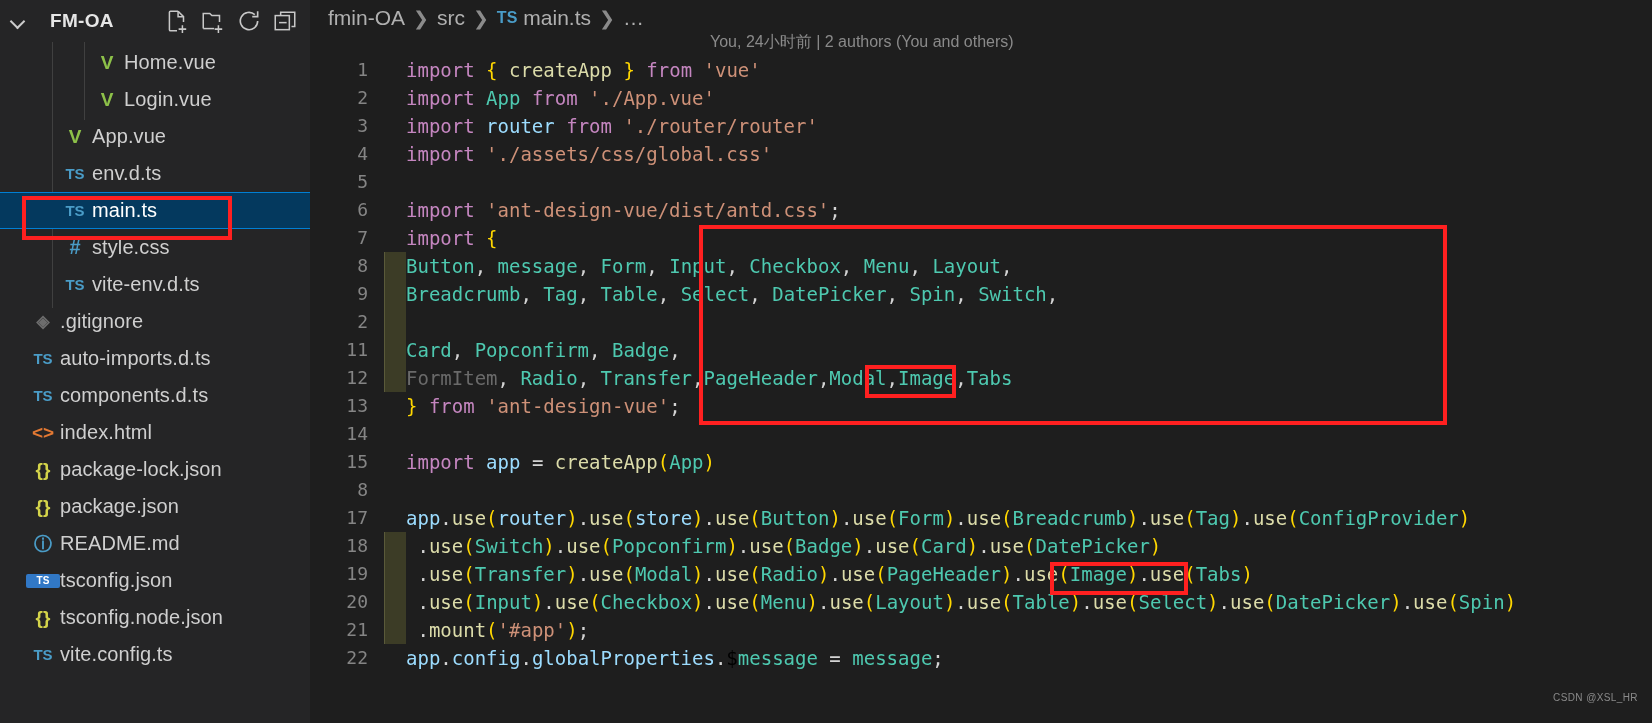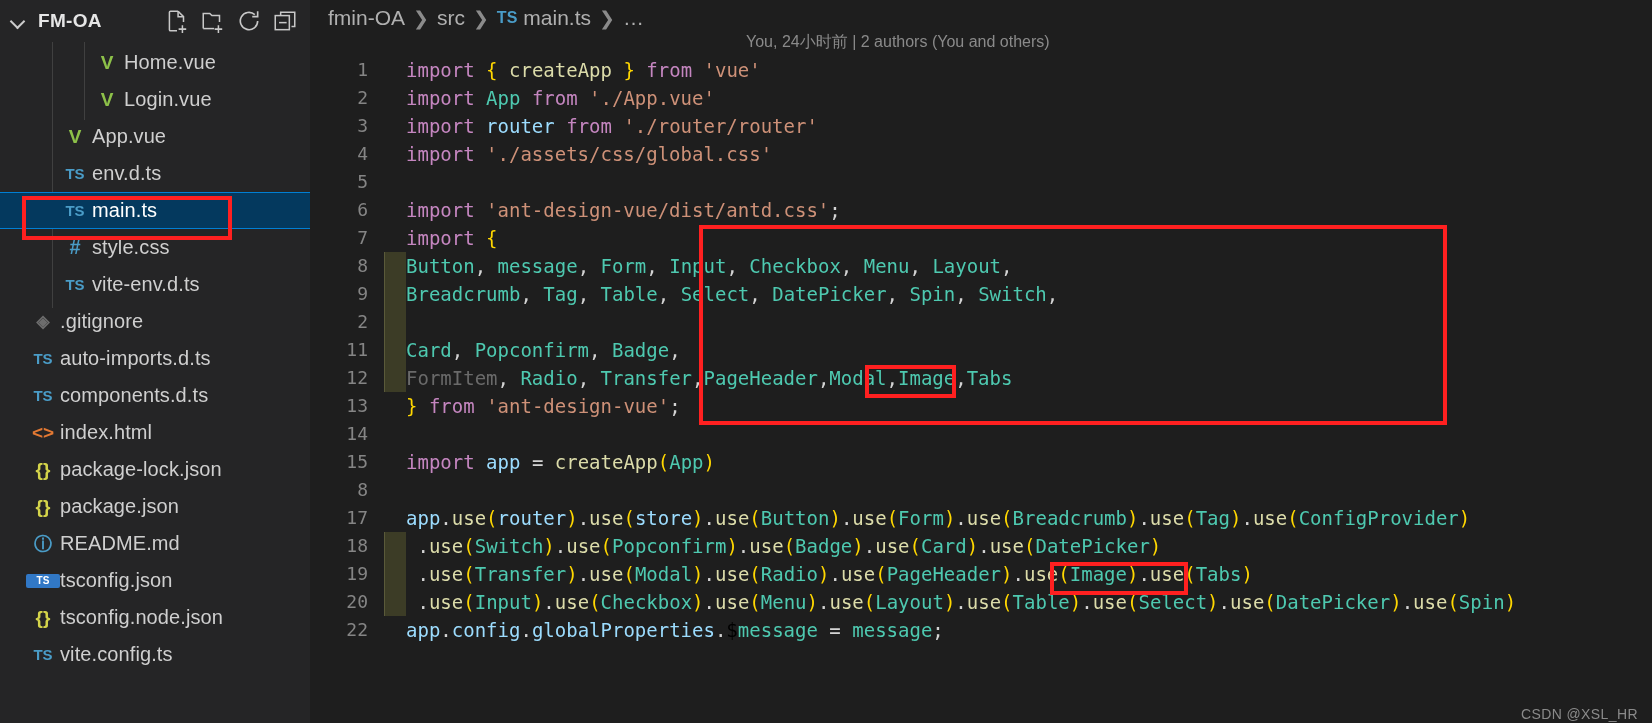--- a/index.html
+++ b/index.html
@@ -29,21 +29,21 @@
     width: 22px; height: 22px; position: relative; flex: 0 0 22px;
   }
   .chevron-down::before {
     content: ""; position: absolute; left: 4px; top: 6px;
     width: 9px; height: 9px;
     border-right: 2px solid #ccc; border-bottom: 2px solid #ccc;
     transform: rotate(45deg);
   }
   .proj-name {
     font-size: 19px; font-weight: bold; color: #e6e6e6;
-    letter-spacing: .3px; margin-left: 8px;
+    letter-spacing: .3px; margin-left: 20px;
     white-space: nowrap;
   }
   .header-actions { margin-left: auto; display: flex; gap: 10px; padding-right: 12px; }
   .hicon { width: 26px; height: 26px; display: block; }
   .hicon svg { display: block; }
 
   .file-list { flex: 1 1 auto; padding-top: 2px; position: relative; overflow: hidden; }
   .file-row {
     height: 37px; display: flex; align-items: center;
     position: relative; white-space: nowrap;
@@ -84,21 +84,21 @@
     height: 36px; display: flex; align-items: center;
     padding-left: 18px; font-size: 21px; color: #a9a9a9;
     gap: 6px; white-space: nowrap;
   }
   .bc-sep { color: #8b8b8b; font-size: 19px; padding: 0 2px; }
   .bc-ts { color: #4a9cc7; font-size: 16px; font-weight: bold; }
   .bc-item { color: #b0b0b0; }
 
   .blame-top {
     position: absolute; left: 400px; top: 32px;
-    font-size: 16px; color: #8a8a8a; white-space: nowrap; margin-left: 36px;
+    font-size: 16px; color: #8a8a8a; white-space: nowrap;
   }
 
   .code-area {
     position: absolute; left: 0; top: 56px; right: 0; bottom: 0;
     font-family: "DejaVu Sans Mono", "Liberation Mono", monospace;
     font-size: 19px;
     line-height: 28px;
   }
   .cline { height: 28px; display: flex; align-items: center; white-space: pre; position: relative; }
   .lnum {
@@ -132,22 +132,22 @@
     position: absolute; border: 4px solid #ff2020;
     left: 555px; top: 365px; width: 91px; height: 33px;
     pointer-events: none; z-index: 26;
   }
   .anno-radio-2 {
     position: absolute; border: 4px solid #ff2020;
     left: 740px; top: 562px; width: 138px; height: 33px;
     pointer-events: none; z-index: 26;
   }
   .watermark {
-    position: absolute; right: 14px; bottom: 1px;
-    font-size: 14px; color: #8a8a8a; letter-spacing: .4px;
+    position: absolute; right: 14px; bottom: 20px;
+    font-size: 10px; color: #8a8a8a; letter-spacing: .4px;
   }
 </style>
 </head>
 <body>
 
 <div id="app-root">
 
   <div class="sidebar">
 
     <div class="explorer-header">
@@ -294,20 +294,21 @@
           <div class="cline"><span class="lnum">11</span><span class="guide-col hl"></span><span class="ctext"><span class="type">Card</span><span class="pn">,</span> <span class="type">Popconfirm</span><span class="pn">,</span> <span class="type">Badge</span><span class="pn">,</span></span></div>
           <div class="cline"><span class="lnum">12</span><span class="guide-col hl"></span><span class="ctext"><span class="dim">FormItem</span><span class="pn">,</span> <span class="type">Radio</span><span class="pn">,</span> <span class="type">Transfer</span><span class="pn">,</span><span class="type">PageHeader</span><span class="pn">,</span><span class="type">Modal</span><span class="pn">,</span><span class="type">Image</span><span class="pn">,</span><span class="type">Tabs</span></span></div>
           <div class="cline"><span class="lnum">13</span><span class="guide-col"></span><span class="ctext"><span class="br">}</span> <span class="kw">from</span> <span class="str">'ant-design-vue'</span><span class="pn">;</span></span></div>
           <div class="cline"><span class="lnum">14</span><span class="guide-col"></span><span class="ctext"></span></div>
           <div class="cline"><span class="lnum">15</span><span class="guide-col"></span><span class="ctext"><span class="kw">import</span> <span class="id">app</span> <span class="pn">=</span> <span class="fn">createApp</span><span class="br">(</span><span class="type">App</span><span class="br">)</span></span></div>
           <div class="cline"><span class="lnum">8</span><span class="guide-col"></span><span class="ctext"></span></div>
           <div class="cline"><span class="lnum">17</span><span class="guide-col"></span><span class="ctext"><span class="id">app</span><span class="pn">.</span><span class="fn">use</span><span class="br">(</span><span class="id">router</span><span class="br">)</span><span class="pn">.</span><span class="fn">use</span><span class="br">(</span><span class="id">store</span><span class="br">)</span><span class="pn">.</span><span class="fn">use</span><span class="br">(</span><span class="type">Button</span><span class="br">)</span><span class="pn">.</span><span class="fn">use</span><span class="br">(</span><span class="type">Form</span><span class="br">)</span><span class="pn">.</span><span class="fn">use</span><span class="br">(</span><span class="type">Breadcrumb</span><span class="br">)</span><span class="pn">.</span><span class="fn">use</span><span class="br">(</span><span class="type">Tag</span><span class="br">)</span><span class="pn">.</span><span class="fn">use</span><span class="br">(</span><span class="type">ConfigProvider</span><span class="br">)</span></span></div>
           <div class="cline"><span class="lnum">18</span><span class="guide-col hl"></span><span class="ctext"> <span class="pn">.</span><span class="fn">use</span><span class="br">(</span><span class="type">Switch</span><span class="br">)</span><span class="pn">.</span><span class="fn">use</span><span class="br">(</span><span class="type">Popconfirm</span><span class="br">)</span><span class="pn">.</span><span class="fn">use</span><span class="br">(</span><span class="type">Badge</span><span class="br">)</span><span class="pn">.</span><span class="fn">use</span><span class="br">(</span><span class="type">Card</span><span class="br">)</span><span class="pn">.</span><span class="fn">use</span><span class="br">(</span><span class="type">DatePicker</span><span class="br">)</span></span></div>
           <div class="cline"><span class="lnum">19</span><span class="guide-col hl"></span><span class="ctext"> <span class="pn">.</span><span class="fn">use</span><span class="br">(</span><span class="type">Transfer</span><span class="br">)</span><span class="pn">.</span><span class="fn">use</span><span class="br">(</span><span class="type">Modal</span><span class="br">)</span><span class="pn">.</span><span class="fn">use</span><span class="br">(</span><span class="type">Radio</span><span class="br">)</span><span class="pn">.</span><span class="fn">use</span><span class="br">(</span><span class="type">PageHeader</span><span class="br">)</span><span class="pn">.</span><span class="fn">use</span><span class="br">(</span><span class="type">Image</span><span class="br">)</span><span class="pn">.</span><span class="fn">use</span><span class="br">(</span><span class="type">Tabs</span><span class="br">)</span></span></div>
           <div class="cline"><span class="lnum">20</span><span class="guide-col hl"></span><span class="ctext"> <span class="pn">.</span><span class="fn">use</span><span class="br">(</span><span class="type">Input</span><span class="br">)</span><span class="pn">.</span><span class="fn">use</span><span class="br">(</span><span class="type">Checkbox</span><span class="br">)</span><span class="pn">.</span><span class="fn">use</span><span class="br">(</span><span class="type">Menu</span><span class="br">)</span><span class="pn">.</span><span class="fn">use</span><span class="br">(</span><span class="type">Layout</span><span class="br">)</span><span class="pn">.</span><span class="fn">use</span><span class="br">(</span><span class="type">Table</span><span class="br">)</span><span class="pn">.</span><span class="fn">use</span><span class="br">(</span><span class="type">Select</span><span class="br">)</span><span class="pn">.</span><span class="fn">use</span><span class="br">(</span><span class="type">DatePicker</span><span class="br">)</span><span class="pn">.</span><span class="fn">use</span><span class="br">(</span><span class="type">Spin</span><span class="br">)</span></span></div>
+          <div class="cline"><span class="lnum">21</span><span class="guide-col hl"></span><span class="ctext"> <span class="pn">.</span><span class="fn">mount</span><span class="br">(</span><span class="str">'#app'</span><span class="br">)</span><span class="pn">;</span></span></div>
           <div class="cline"><span class="lnum">22</span><span class="guide-col"></span><span class="ctext"><span class="id">app</span><span class="pn">.</span><span class="id">config</span><span class="pn">.</span><span class="id">globalProperties</span><span class="pn">.</span>$<span class="type">message</span> <span class="pn">=</span> <span class="type">message</span><span class="pn">;</span></span></div>
         </div>
     </div>
 
     <div class="anno-import-block"></div>
     <div class="anno-radio-1"></div>
     <div class="anno-radio-2"></div>
 
     <div class="watermark">CSDN @XSL_HR</div>
   </div>

